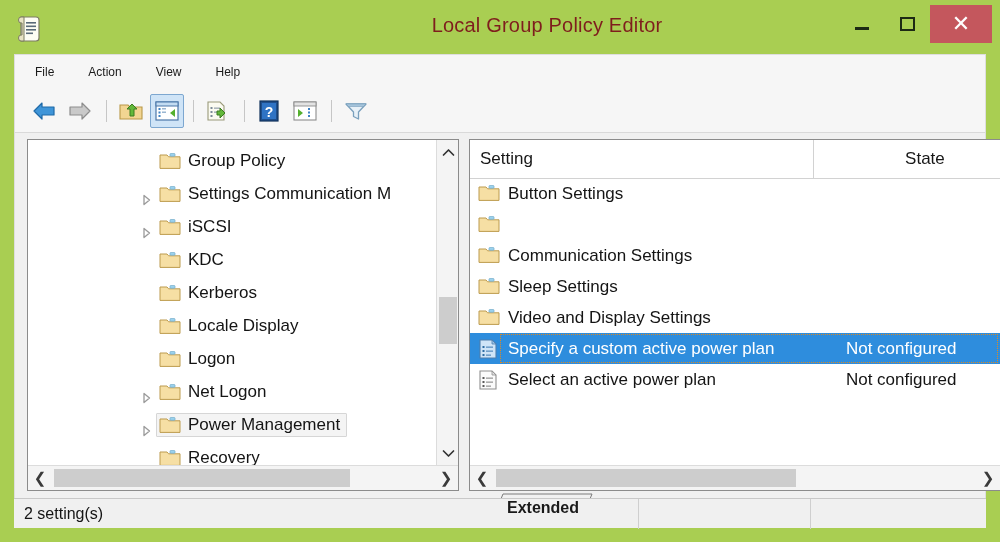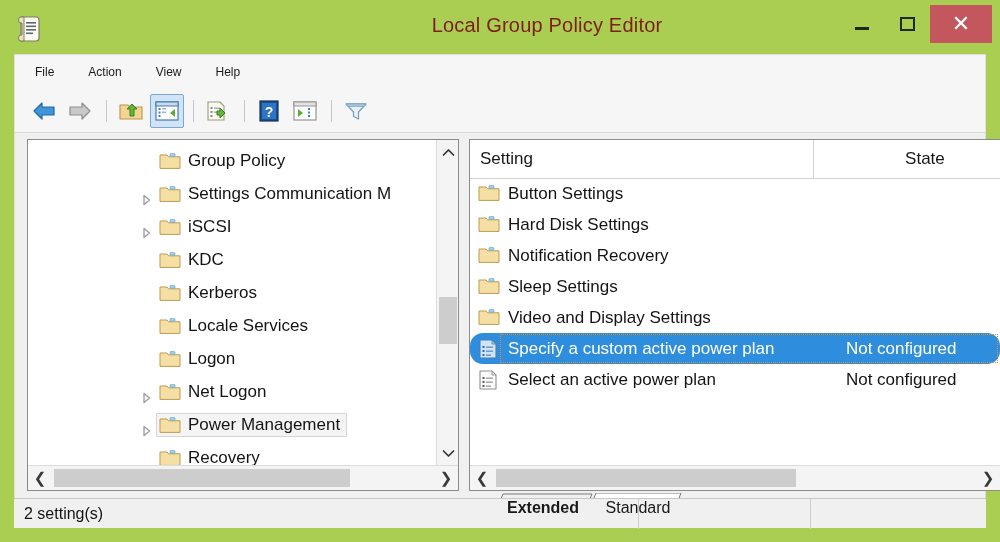--- a/index.html
+++ b/index.html
@@ -586,21 +586,21 @@
           </div>
           <div class="tree-row">
             <span class="tw"></span>
             <span class="tree-label-box">
               <span class="folder">
                 <svg width="22" height="18" viewBox="0 0 22 18">
                     <path d="M1 3 h7 l1.6 1.8 h11.4 v11.6 h-20 z" fill="#f6dfa4" stroke="#bc9b4e" stroke-width="1"></path>
                     <rect x="11" y="1.6" width="5" height="2.6" rx="0.6" fill="#9fd6f2" stroke="#6fa8c4" stroke-width="0.7"></rect>
                   </svg>
               </span>
-              <span class="tree-text">Locale Services</span>
+              <span class="tree-text">Locale Display</span>
             </span>
           </div>
           <div class="tree-row">
             <span class="tw"></span>
             <span class="tree-label-box">
               <span class="folder">
                 <svg width="22" height="18" viewBox="0 0 22 18">
                     <path d="M1 3 h7 l1.6 1.8 h11.4 v11.6 h-20 z" fill="#f6dfa4" stroke="#bc9b4e" stroke-width="1"></path>
                     <rect x="11" y="1.6" width="5" height="2.6" rx="0.6" fill="#9fd6f2" stroke="#6fa8c4" stroke-width="0.7"></rect>
                   </svg>
@@ -699,31 +699,30 @@
             <span class="row-label">Button Settings</span>
             <span class="row-state"></span>
           </div>
           <div class="list-row">
             <span class="row-icon">
               <svg width="22" height="18" viewBox="0 0 22 18">
                   <path d="M1 3 h7 l1.6 1.8 h11.4 v11.6 h-20 z" fill="#f6dfa4" stroke="#bc9b4e" stroke-width="1"></path>
                   <rect x="11" y="1.6" width="5" height="2.6" rx="0.6" fill="#9fd6f2" stroke="#6fa8c4" stroke-width="0.7"></rect>
                 </svg>
             </span>
-            <span class="row-label">Hard Disk Settings</span>
             <span class="row-state"></span>
           </div>
           <div class="list-row">
             <span class="row-icon">
               <svg width="22" height="18" viewBox="0 0 22 18">
                   <path d="M1 3 h7 l1.6 1.8 h11.4 v11.6 h-20 z" fill="#f6dfa4" stroke="#bc9b4e" stroke-width="1"></path>
                   <rect x="11" y="1.6" width="5" height="2.6" rx="0.6" fill="#9fd6f2" stroke="#6fa8c4" stroke-width="0.7"></rect>
                 </svg>
             </span>
-            <span class="row-label">Notification Recovery</span>
+            <span class="row-label">Communication Settings</span>
             <span class="row-state"></span>
           </div>
           <div class="list-row">
             <span class="row-icon">
               <svg width="22" height="18" viewBox="0 0 22 18">
                   <path d="M1 3 h7 l1.6 1.8 h11.4 v11.6 h-20 z" fill="#f6dfa4" stroke="#bc9b4e" stroke-width="1"></path>
                   <rect x="11" y="1.6" width="5" height="2.6" rx="0.6" fill="#9fd6f2" stroke="#6fa8c4" stroke-width="0.7"></rect>
                 </svg>
             </span>
             <span class="row-label">Sleep Settings</span>
@@ -732,21 +731,21 @@
           <div class="list-row">
             <span class="row-icon">
               <svg width="22" height="18" viewBox="0 0 22 18">
                   <path d="M1 3 h7 l1.6 1.8 h11.4 v11.6 h-20 z" fill="#f6dfa4" stroke="#bc9b4e" stroke-width="1"></path>
                   <rect x="11" y="1.6" width="5" height="2.6" rx="0.6" fill="#9fd6f2" stroke="#6fa8c4" stroke-width="0.7"></rect>
                 </svg>
             </span>
             <span class="row-label">Video and Display Settings</span>
             <span class="row-state"></span>
           </div>
-          <div class="list-row selected" style="position:relative;border-radius:13px;">
+          <div class="list-row selected" style="position:relative;">
             <span class="row-icon">
               <svg width="22" height="20" viewBox="0 0 22 20">
                   <path d="M2 1 h12 l4 4 v14 h-16 z" fill="#cfe4f7" stroke="#4f7fae" stroke-width="1.1"></path>
                   <path d="M14 1 v4 h4 z" fill="#9dc4e6" stroke="#4f7fae" stroke-width="0.8"></path>
                   <rect x="4.5" y="7" width="2" height="2" fill="#2e6da4"></rect>
                   <rect x="4.5" y="11" width="2" height="2" fill="#2e6da4"></rect>
                   <rect x="4.5" y="15" width="2" height="2" fill="#2e6da4"></rect>
                   <rect x="8" y="7.5" width="7" height="1.3" fill="#5d90c0"></rect>
                   <rect x="8" y="11.5" width="7" height="1.3" fill="#5d90c0"></rect>
                   <rect x="8" y="15.5" width="5" height="1.3" fill="#5d90c0"></rect>
@@ -787,28 +786,20 @@
 
       <div class="tabs">
         <div class="tab" style="left:13px;width:122px;font-weight:bold;">
           <span class="tab-shape">
             <svg width="122" height="29" viewBox="0 0 122 29" preserveAspectRatio="none">
               <path d="M10 28 L21 1 L110 1 L99 28 Z" fill="#f0f0f0" stroke="#7a7a7a" stroke-width="1"></path>
             </svg>
           </span>
           <span class="tab-text">Extended</span>
         </div>
-        <div class="tab" style="left:108px;width:122px;">
-          <span class="tab-shape">
-            <svg width="122" height="29" viewBox="0 0 122 29" preserveAspectRatio="none">
-              <path d="M8 28 L19 0 L104 0 L93 28 Z" fill="#ffffff" stroke="#7a7a7a" stroke-width="1"></path>
-            </svg>
-          </span>
-          <span class="tab-text">Standard</span>
-        </div>
       </div>
 
     </div>
   </div>
 
   <div class="statusbar">
     <div class="status-cell sc1">2 setting(s)</div>
     <div class="status-cell sc2"></div>
     <div class="status-cell sc3"></div>
   </div>

